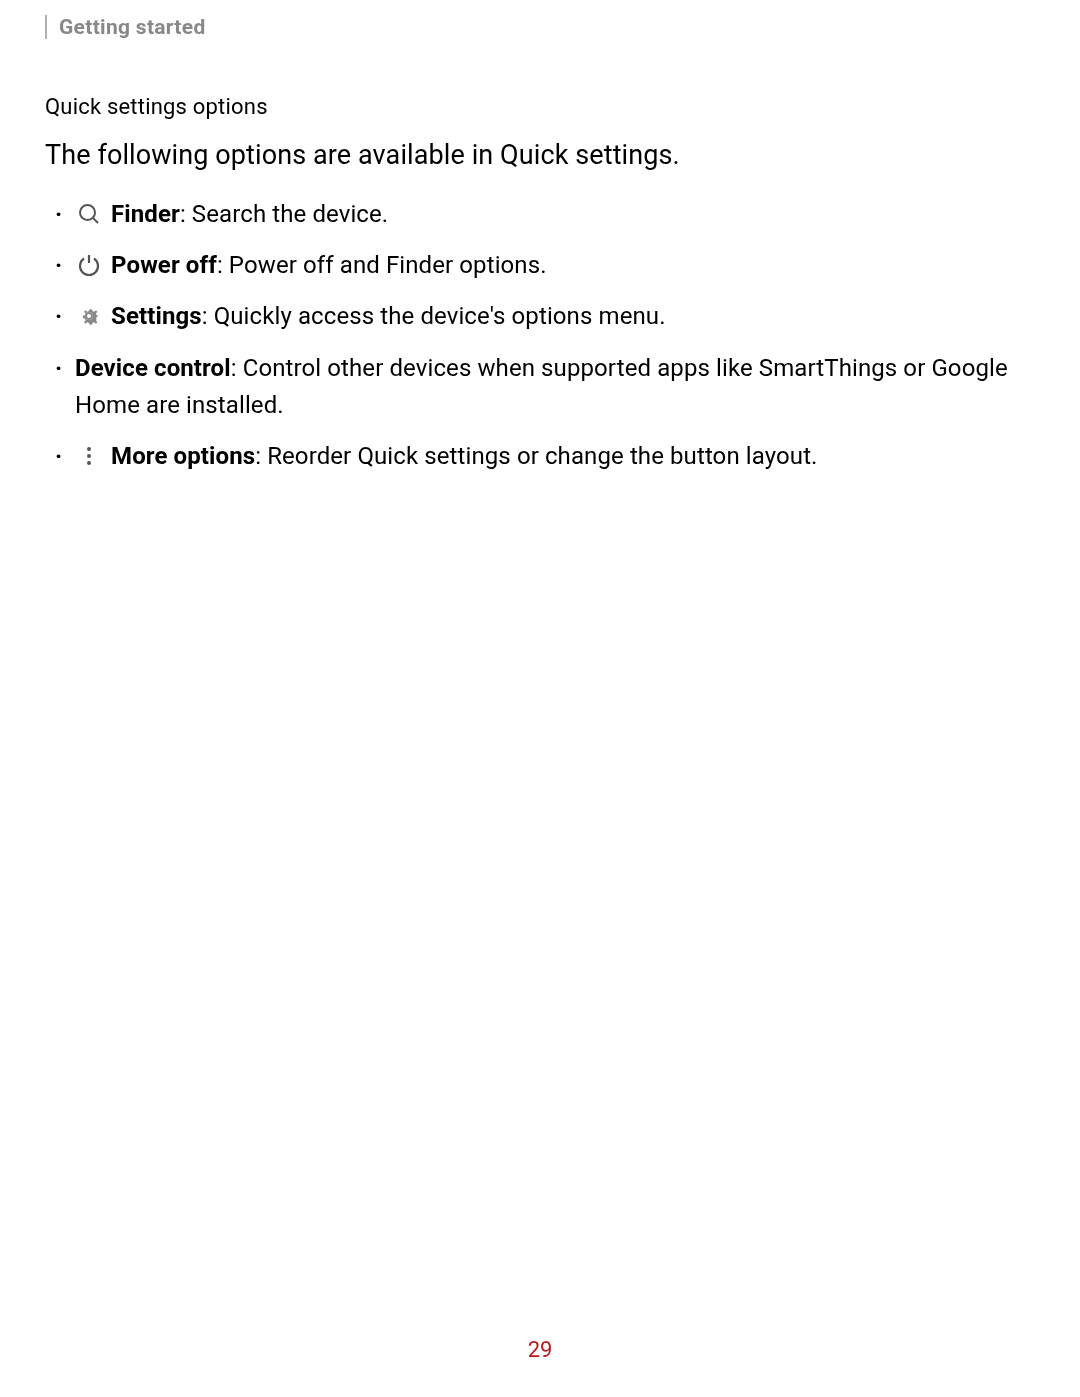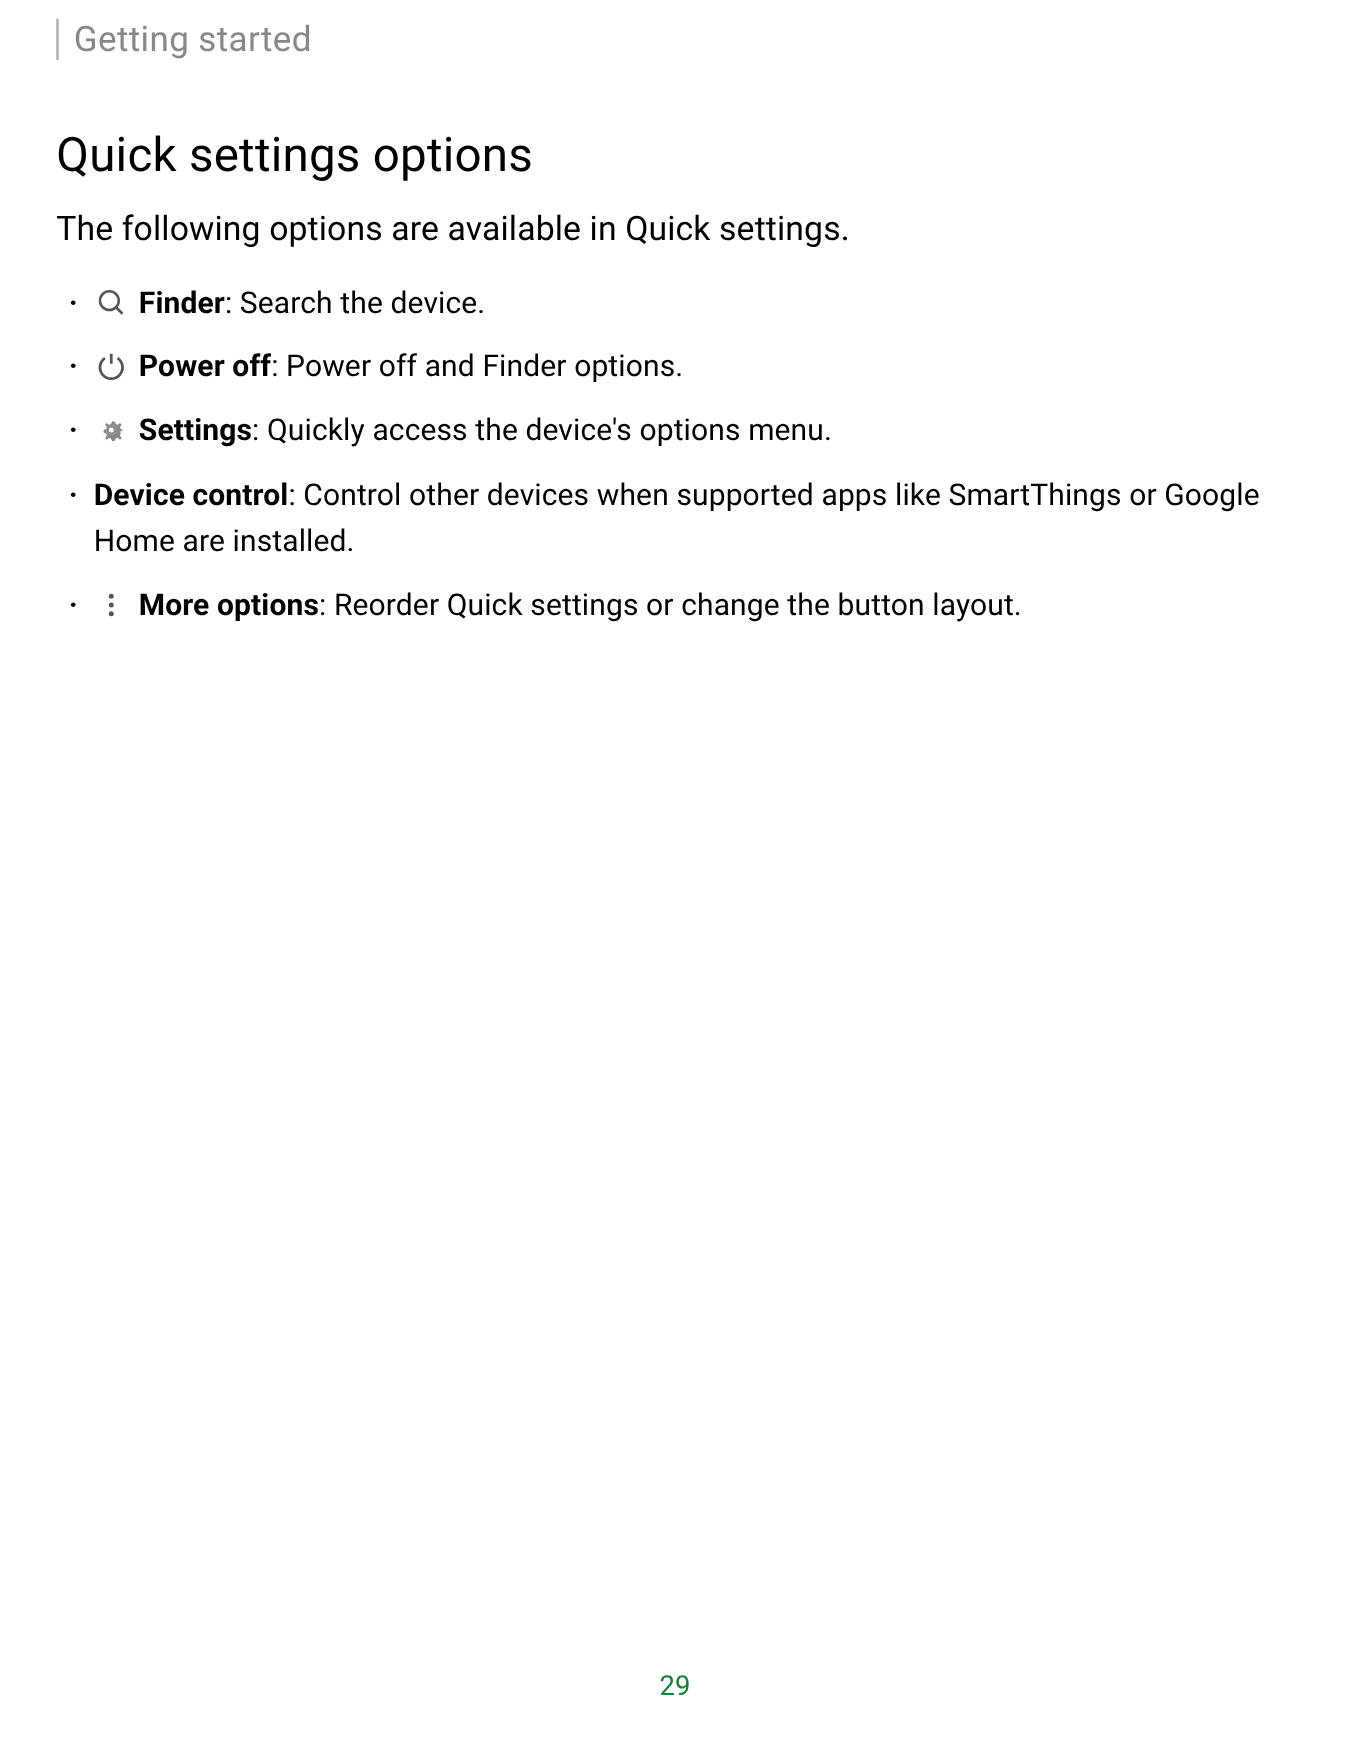--- a/index.html
+++ b/index.html
@@ -15,27 +15,27 @@
       color: #000000;
       position: relative;
       padding: 15px 55px 0 45px;
     }
     .header-bar {
       border-left: 2px solid #b0b0b0;
       padding-left: 12px;
       margin-bottom: 55px;
     }
     .header-title {
-      font-size: 28px;
-      font-weight: 400;
+      font-size: 21px;
+      font-weight: 700;
       color: #888888;
       letter-spacing: 0.3px;
     }
     .section-heading {
-      font-size: 38px;
+      font-size: 22px;
       font-weight: 400;
       color: #000000;
       margin-bottom: 20px;
       letter-spacing: 0.2px;
     }
     .intro-text {
       font-size: 27px;
       font-weight: 400;
       color: #000000;
       margin-bottom: 25px;
@@ -78,21 +78,21 @@
       width: 24px;
       height: 24px;
     }
     .page-number {
       position: absolute;
       bottom: 35px;
       left: 0;
       right: 0;
       text-align: center;
       font-size: 22px;
-      color: #15803d;
+      color: #b91c1c;
     }
   </style>
 </head>
 <body>
 
 <div class="header-bar">
   <div class="header-title">Getting started</div>
 </div>
 
 <h2 class="section-heading">Quick settings options</h2>

